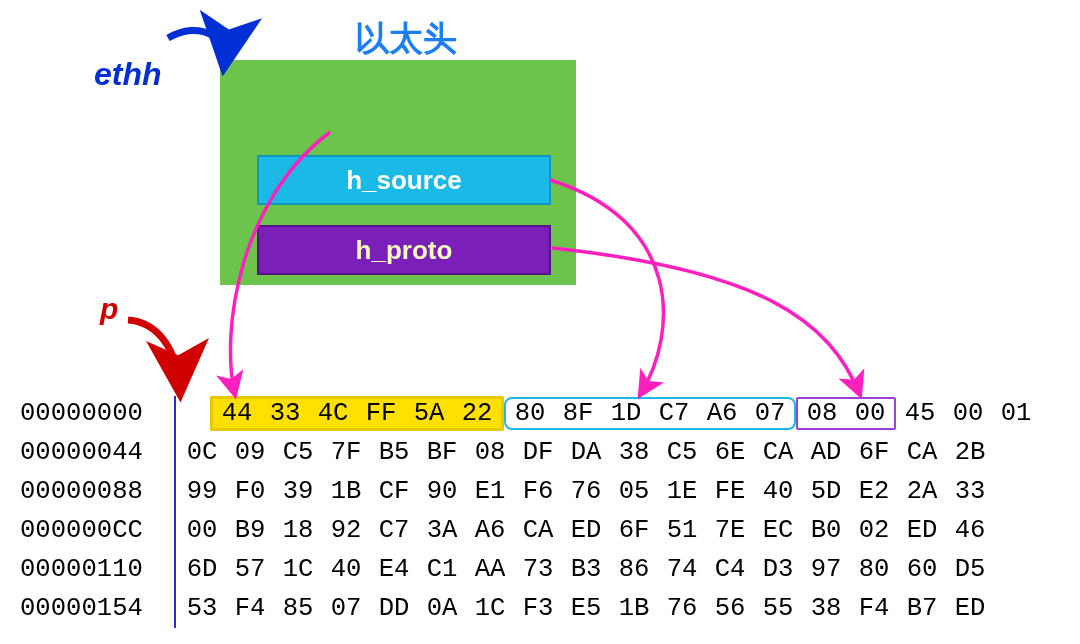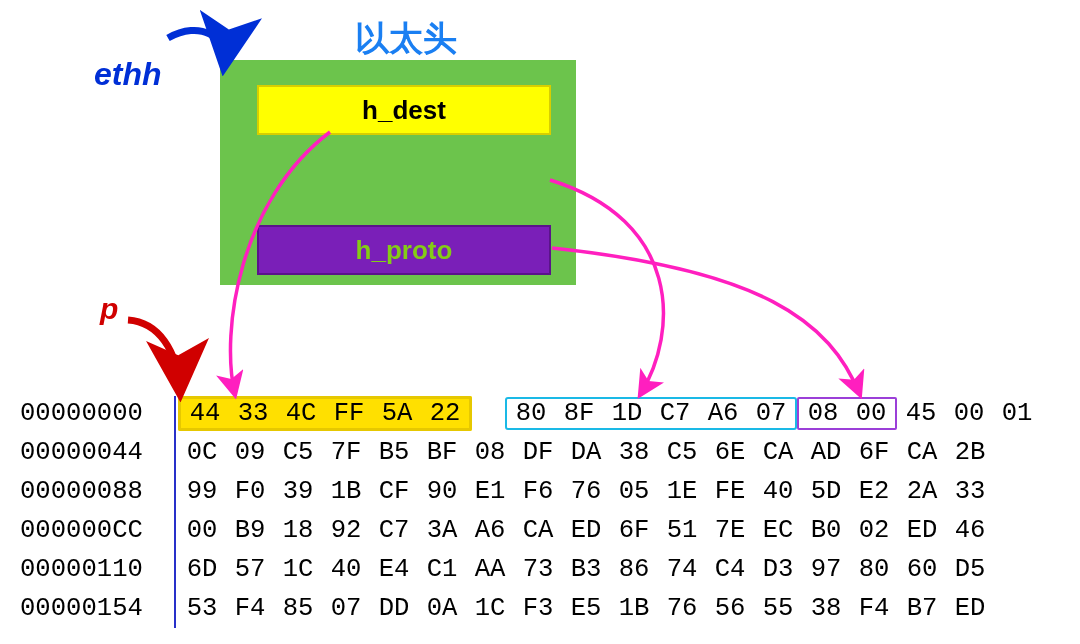--- a/index.html
+++ b/index.html
@@ -46,21 +46,21 @@
     left: 257px;
     width: 290px;
     height: 46px;
     text-align: center;
     font-weight: 800;
     font-size: 26px;
     line-height: 46px;
   }
   .f-dest   { top: 85px;  background: #ffff00; color: #000; border: 2px solid #d8ce00; }
   .f-source { top: 155px; background: #1ab9e6; color: #fff; border: 2px solid #0f98bf; }
-  .f-proto  { top: 225px; background: #7a1fb8; color: #84cc16; border: 2px solid #5a148a; }
+  .f-proto  { top: 225px; background: #7a1fb8; color: #fef9c3; border: 2px solid #5a148a; }
 
   .p-label {
     position: absolute;
     left: 100px;
     top: 292px;
     font-weight: 900;
     font-style: italic;
     font-size: 30px;
     color: #d00000;
   }
@@ -72,22 +72,22 @@
     font-family: "Consolas", "Courier New", monospace;
     font-size: 25.6px;
     line-height: 39px;
     white-space: pre;
     color: #000;
     letter-spacing: 0px;
   }
   .offset { display:inline-block; width:140px;font-family:Liberation Mono, monospace; }
   .sep    { display:inline-block; width:18px; text-align:center; position:relative; }
   .byte   { display:inline-block; width:48px; text-align:center; }
-  .row0-dest   { background:#ffe000; border:3px solid #e6c800; border-radius:2px; }
-  .row0-source { border:2px solid #1ab9e6; border-radius:3px;margin-left:33px; }
+  .row0-dest   { background:#ffe000; border:3px solid #e6c800; border-radius:2px;margin-left:32px; }
+  .row0-source { border:2px solid #1ab9e6; border-radius:8px; }
   .row0-proto  { border:2px solid #9b3fd8; border-radius:2px;margin-top:16px; }
   .vline {
     position:absolute;
     left:174px;
     top:396px;
     width:0;
     height:232px;
     border-left:2px solid #2830c9;
   }
   svg.overlay {
@@ -98,21 +98,21 @@
   }
 </style>
 </head>
 <body>
 <div class="canvas">
 
   <div class="ethh-label">ethh</div>
   <div class="title-ether">以太头</div>
 
   <div class="struct-box"></div>
-  <div class="field f-dest">h_dest</div>
+  <div class="field f-source">h_source</div>
   <div class="field f-proto">h_proto</div>
 
   <div class="p-label">p</div>
 
   <div class="vline"></div>
 
   <div class="hex-area" id="hex-area"><div><span class="offset">00000000</span><span class="sep"></span><span class="row0-dest"><span class="byte">44</span><span class="byte">33</span><span class="byte">4C</span><span class="byte">FF</span><span class="byte">5A</span><span class="byte">22</span></span><span class="row0-source"><span class="byte">80</span><span class="byte">8F</span><span class="byte">1D</span><span class="byte">C7</span><span class="byte">A6</span><span class="byte">07</span></span><span class="row0-proto"><span class="byte">08</span><span class="byte">00</span></span><span class="byte">45</span><span class="byte">00</span><span class="byte">01</span></div><div><span class="offset">00000044</span><span class="sep"></span><span class="byte">0C</span><span class="byte">09</span><span class="byte">C5</span><span class="byte">7F</span><span class="byte">B5</span><span class="byte">BF</span><span class="byte">08</span><span class="byte">DF</span><span class="byte">DA</span><span class="byte">38</span><span class="byte">C5</span><span class="byte">6E</span><span class="byte">CA</span><span class="byte">AD</span><span class="byte">6F</span><span class="byte">CA</span><span class="byte">2B</span></div><div><span class="offset">00000088</span><span class="sep"></span><span class="byte">99</span><span class="byte">F0</span><span class="byte">39</span><span class="byte">1B</span><span class="byte">CF</span><span class="byte">90</span><span class="byte">E1</span><span class="byte">F6</span><span class="byte">76</span><span class="byte">05</span><span class="byte">1E</span><span class="byte">FE</span><span class="byte">40</span><span class="byte">5D</span><span class="byte">E2</span><span class="byte">2A</span><span class="byte">33</span></div><div><span class="offset">000000CC</span><span class="sep"></span><span class="byte">00</span><span class="byte">B9</span><span class="byte">18</span><span class="byte">92</span><span class="byte">C7</span><span class="byte">3A</span><span class="byte">A6</span><span class="byte">CA</span><span class="byte">ED</span><span class="byte">6F</span><span class="byte">51</span><span class="byte">7E</span><span class="byte">EC</span><span class="byte">B0</span><span class="byte">02</span><span class="byte">ED</span><span class="byte">46</span></div><div><span class="offset">00000110</span><span class="sep"></span><span class="byte">6D</span><span class="byte">57</span><span class="byte">1C</span><span class="byte">40</span><span class="byte">E4</span><span class="byte">C1</span><span class="byte">AA</span><span class="byte">73</span><span class="byte">B3</span><span class="byte">86</span><span class="byte">74</span><span class="byte">C4</span><span class="byte">D3</span><span class="byte">97</span><span class="byte">80</span><span class="byte">60</span><span class="byte">D5</span></div><div><span class="offset">00000154</span><span class="sep"></span><span class="byte">53</span><span class="byte">F4</span><span class="byte">85</span><span class="byte">07</span><span class="byte">DD</span><span class="byte">0A</span><span class="byte">1C</span><span class="byte">F3</span><span class="byte">E5</span><span class="byte">1B</span><span class="byte">76</span><span class="byte">56</span><span class="byte">55</span><span class="byte">38</span><span class="byte">F4</span><span class="byte">B7</span><span class="byte">ED</span></div></div>
 
   <svg class="overlay" viewBox="0 0 1080 644">
     <defs>

